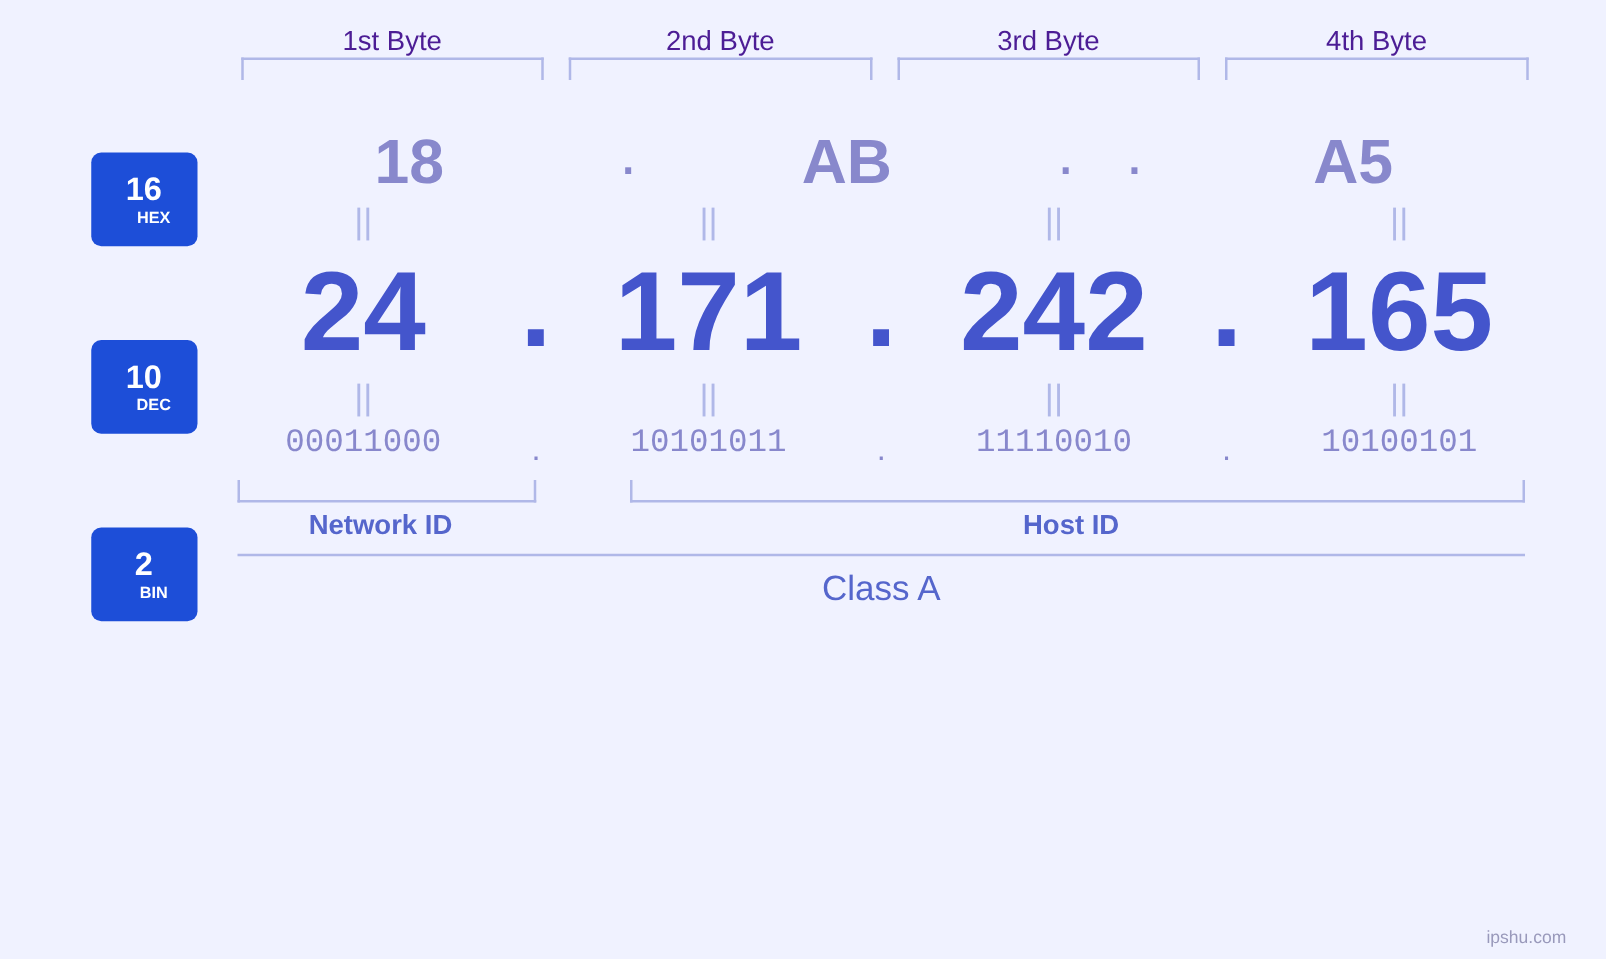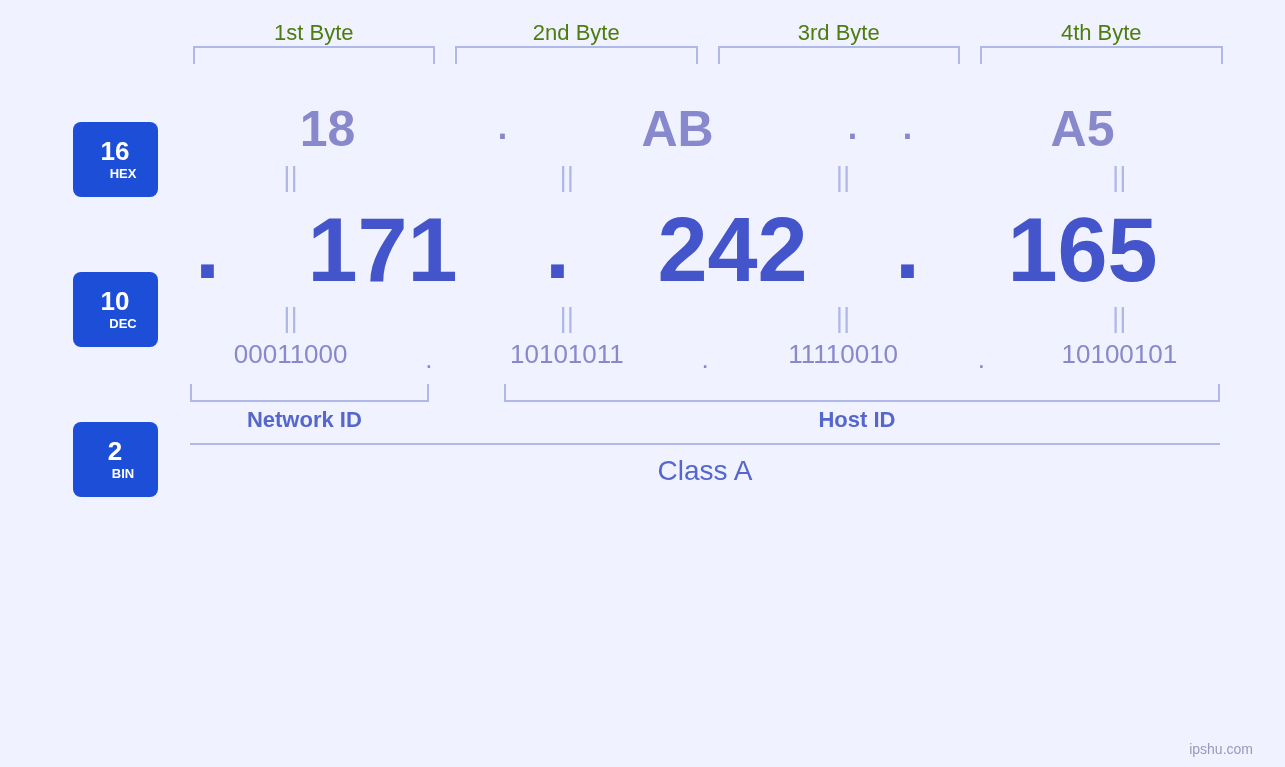--- a/index.html
+++ b/index.html
@@ -31,21 +31,21 @@
     .byte-headers {
       display: flex;
       width: 1050px;
       margin-left: 130px;
       margin-bottom: 0px;
     }
 
     .byte-header {
       flex: 1;
       text-align: center;
-      color: #4d7c0f;
+      color: #4c1d95;
       font-size: 22px;
       font-weight: 400;
     }
 
     
     .top-brackets {
       display: flex;
       width: 1050px;
       margin-left: 130px;
       margin-bottom: 20px;
@@ -149,20 +149,21 @@
       font-weight: bold;
     }
 
     
     .bin-value {
       color: #8888cc;
       font-size: 26px;
       font-weight: 400;
       line-height: 1;
       padding: 5px 0 15px 0;
+      font-family: Liberation Mono, monospace;
     }
 
     .bin-dot {
       color: #8888cc;
       font-size: 26px;
     }
 
     .bracket-bottom {
       height: 18px;
       border: 2px solid #b0b8e8;
@@ -283,20 +284,23 @@
         <div class="col-byte">
           <span class="equals-cell">||</span>
         </div>
         <div class="col-dot equals-dot-cell"></div>
         <div class="col-byte">
           <span class="equals-cell">||</span>
         </div>
       </div>
 
       <div class="full-row">
+        <div class="col-byte">
+          <span class="dec-value">24</span>
+        </div>
         <div class="col-dot">
           <span class="dec-dot">.</span>
         </div>
         <div class="col-byte">
           <span class="dec-value">171</span>
         </div>
         <div class="col-dot">
           <span class="dec-dot">.</span>
         </div>
         <div class="col-byte">

